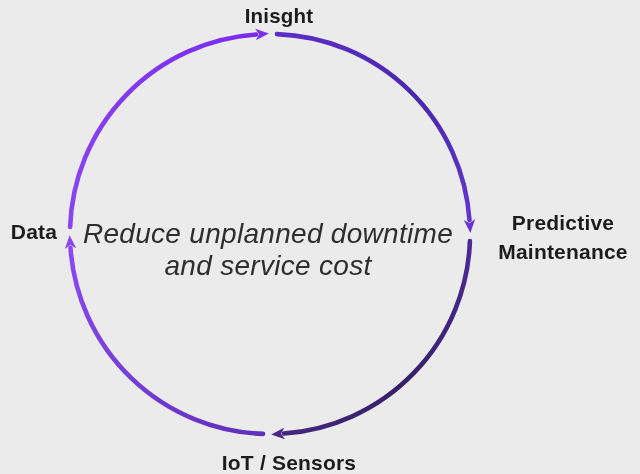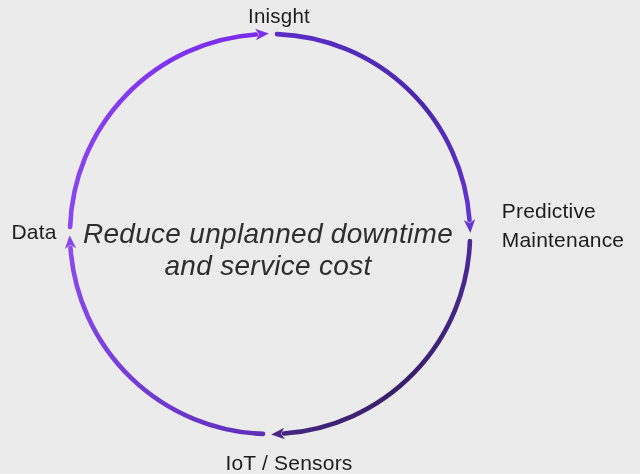--- a/index.html
+++ b/index.html
@@ -20,29 +20,30 @@
     background: #ebebeb;
   }
   .cycle-svg {
     position: absolute;
     left: 0;
     top: 0;
   }
   .node-label {
     position: absolute;
     transform: translateX(-50%);
-    font-weight: 400;
+    font-weight: 700;
     color: #1c1c1c;
+    text-align: center;
     white-space: pre-line;
     letter-spacing: 0.2px;
     line-height: 29px;
     font-size: 21px;
   }
   .node-label.top    { left: 279px; top: 1px;   font-size: 20.5px; }
-  .node-label.right  { left: 563px; top: 196px; }
+  .node-label.right  { left: 563px; top: 208px; }
   .node-label.bottom { left: 289px; top: 448px; }
   .node-label.left   { left: 34px;  top: 217px; }
   .center-tagline {
     position: absolute;
     left: 268px;
     top: 218px;
     transform: translateX(-50%);
     width: 380px;
     font-size: 28px;
     font-style: italic;

